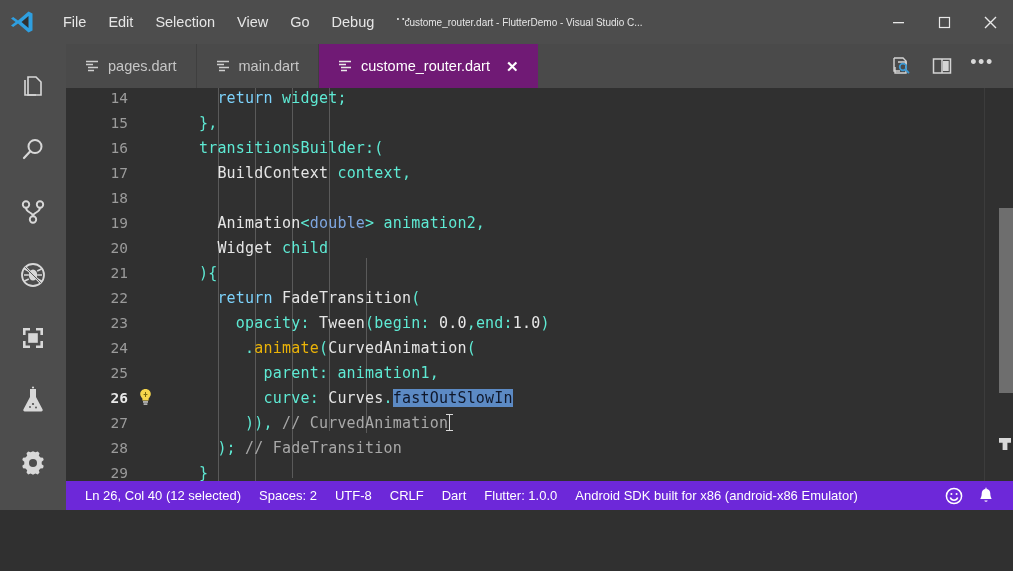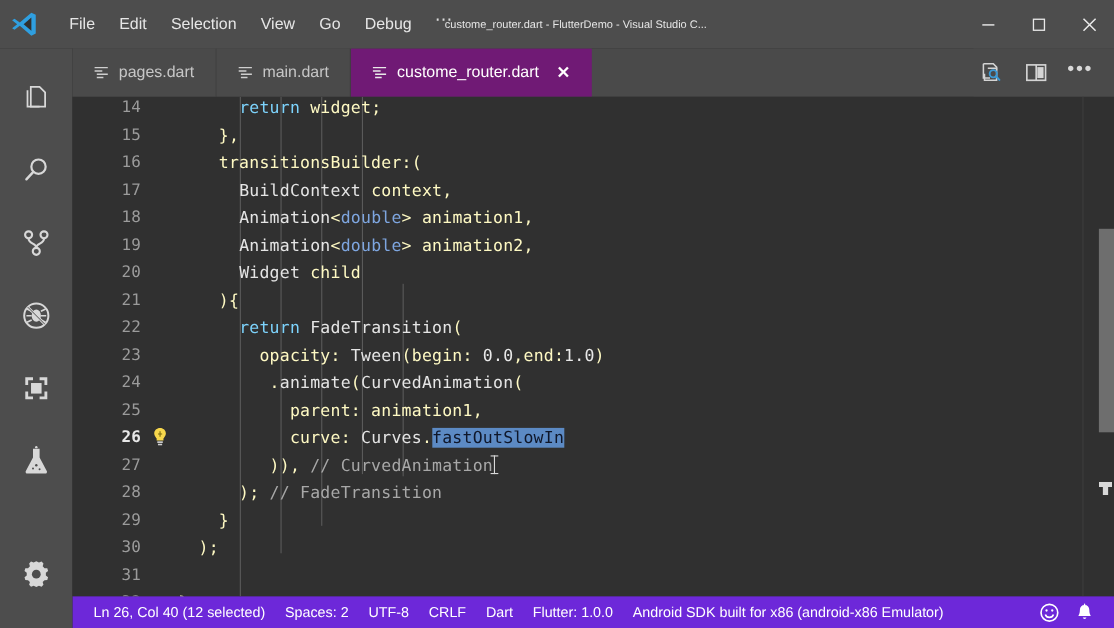--- a/index.html
+++ b/index.html
@@ -4,21 +4,21 @@
 <style>
   html, body {
     margin: 0; padding: 0;
     width: 1013px; height: 571px;
     overflow: hidden;
     background: #303030;
     font-family: "Liberation Sans", sans-serif;
   }
   #app {
     position: relative;
-    width: 1013px; height: 571px;
+    width: 1013px; height: 510px;
     display: flex; flex-direction: column;
     background: #303030;
     border-radius: 21px;
   }
 
   
   .titlebar {
     height: 44px;
     background: #4d4d4d;
     display: flex; align-items: center;
@@ -170,23 +170,23 @@
   }
 
   
   .indents { position:absolute; top:0; left:0; right:0; bottom:0; pointer-events:none; }
   .iguide { position:absolute; width:1px; background:#5a5a5a; }
 
   
   .kw   { color:#7dd3fc;margin-top:18px; }
   .typ  { color:#e5e5e5; }
   .num  { color:#e8e8e8; }
-  .fn   { color:#e5e5e5; }
+  .fn   { color:#eab308; }
   .com  { color:#a8a8a8; }
-  .pln  { color:#fef9c3;margin-top:12px; }
+  .pln  { color:#5eead4;margin-top:12px; }
   .sel  { background:#5c8ac4; color:#0f172a; }
   .caret {
     display:inline-block;
     width:1px; height:17px;
     background:#d9d9d9;
     vertical-align:-3px;
     margin-left:1px;
     position:relative;
   }
   .caret::before, .caret::after{
@@ -417,21 +417,21 @@
           <div class="iguide" style="left:226px; top:0;   height:390px;"></div>
           <div class="iguide" style="left:263px; top:0;   height:343px;"></div>
           <div class="iguide" style="left:300px; top:170px; height:175px;"></div>
         </div>
 
         <div class="code-lines">
             <div class="line"><div class="lnum">14</div><div class="glyph"></div><div class="ltext"><span class="pln">      </span><span class="kw">return</span><span class="pln"> widget;</span></div></div>
             <div class="line"><div class="lnum">15</div><div class="glyph"></div><div class="ltext"><span class="pln">    },</span></div></div>
             <div class="line"><div class="lnum">16</div><div class="glyph"></div><div class="ltext"><span class="pln">    transitionsBuilder:(</span></div></div>
             <div class="line"><div class="lnum">17</div><div class="glyph"></div><div class="ltext"><span class="pln">      </span><span class="typ">BuildContext</span><span class="pln"> context,</span></div></div>
-            <div class="line"><div class="lnum">18</div><div class="glyph"></div><div class="ltext"><span class="pln">      </span><span class="typ">Animation</span><span class="pln">&lt;</span><span class="kw2" style="color: rgb(126, 166, 224);">double</span><span class="pln">&gt;</span><span class="pln"> animation1,</span></div></div>
+            <div class="line"><div class="lnum">18</div><div class="glyph"></div></div>
             <div class="line"><div class="lnum">19</div><div class="glyph"></div><div class="ltext"><span class="pln">      </span><span class="typ">Animation</span><span class="pln">&lt;</span><span class="kw2" style="color: rgb(126, 166, 224);">double</span><span class="pln">&gt;</span><span class="pln"> animation2,</span></div></div>
             <div class="line"><div class="lnum">20</div><div class="glyph"></div><div class="ltext"><span class="pln">      </span><span class="typ">Widget</span><span class="pln"> child</span></div></div>
             <div class="line"><div class="lnum">21</div><div class="glyph"></div><div class="ltext"><span class="pln">    ){</span></div></div>
             <div class="line"><div class="lnum">22</div><div class="glyph"></div><div class="ltext"><span class="pln">      </span><span class="kw">return</span><span class="pln"> </span><span class="typ">FadeTransition</span><span class="pln">(</span></div></div>
             <div class="line"><div class="lnum">23</div><div class="glyph"></div><div class="ltext"><span class="pln">        opacity: </span><span class="typ">Tween</span><span class="pln">(begin: </span><span class="num">0.0</span><span class="pln">,end:</span><span class="num">1.0</span><span class="pln">)</span></div></div>
             <div class="line"><div class="lnum">24</div><div class="glyph"></div><div class="ltext"><span class="pln">         .</span><span class="fn">animate</span><span class="pln">(</span><span class="typ">CurvedAnimation</span><span class="pln">(</span></div></div>
             <div class="line"><div class="lnum">25</div><div class="glyph"></div><div class="ltext"><span class="pln">           parent: animation1,</span></div></div>
             <div class="line current"><div class="lnum">26</div><div class="glyph"><svg width="15" height="19" viewBox="0 0 15 19">
                   <path d="M7.5 1 C4.4 1 2.2 3.2 2.2 6 C2.2 8.1 3.6 9.3 4.4 10.6 L4.4 12.4 h6.2 L10.6 10.6 C11.4 9.3 12.8 8.1 12.8 6 C12.8 3.2 10.6 1 7.5 1 z" fill="#f7d74c"></path>
                   <rect x="5" y="13.2" width="5" height="1.5" fill="#cfcfcf"></rect>

